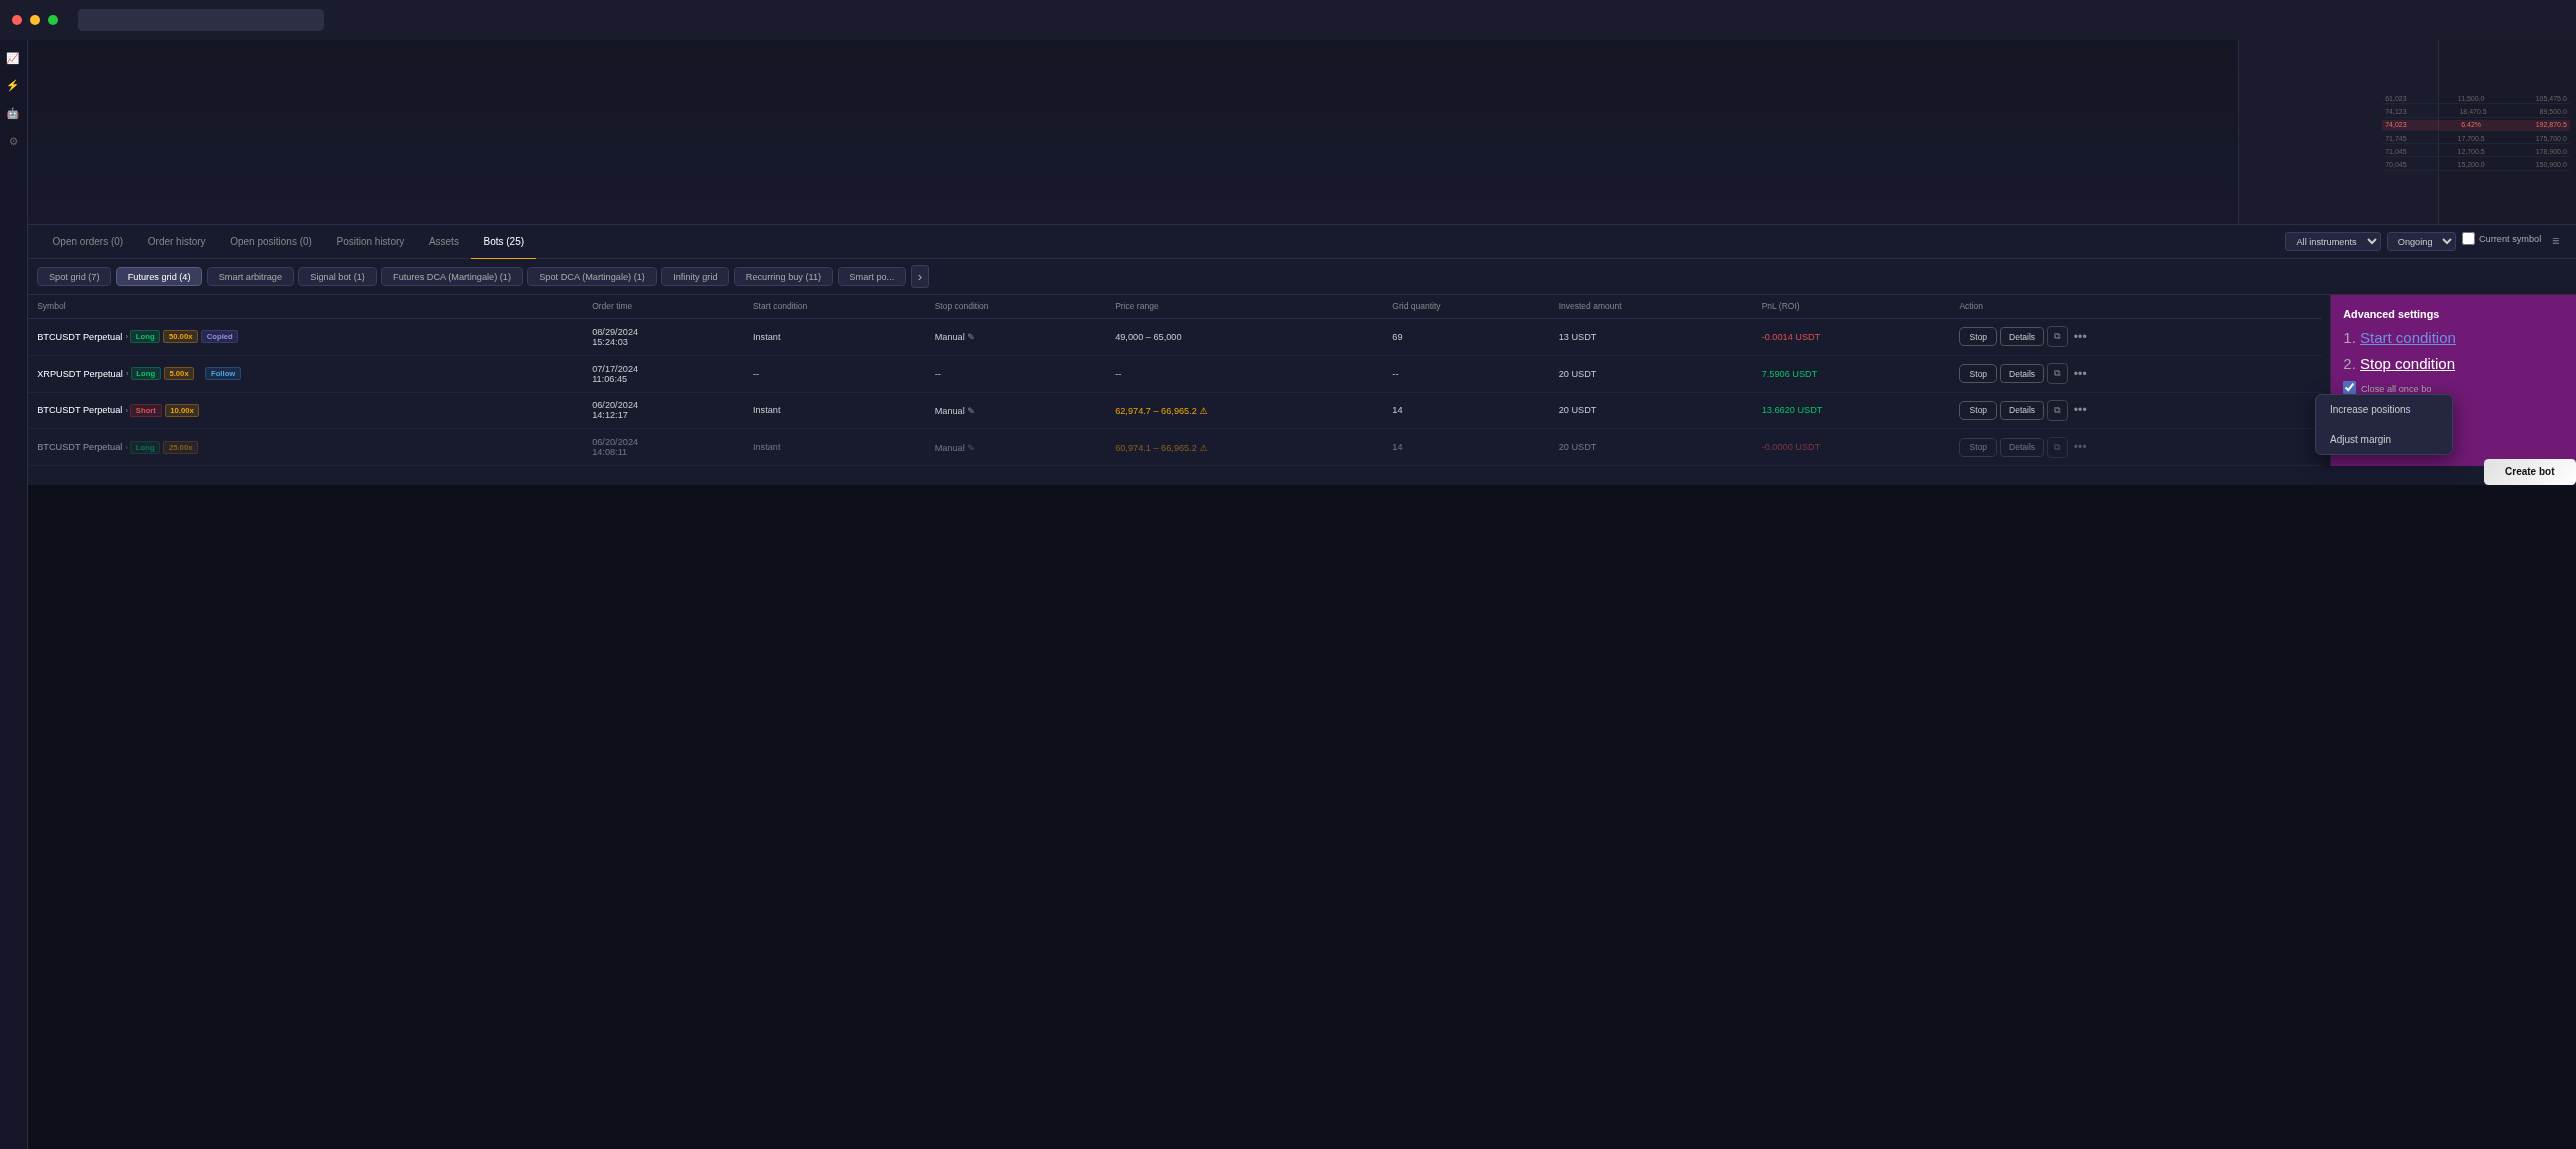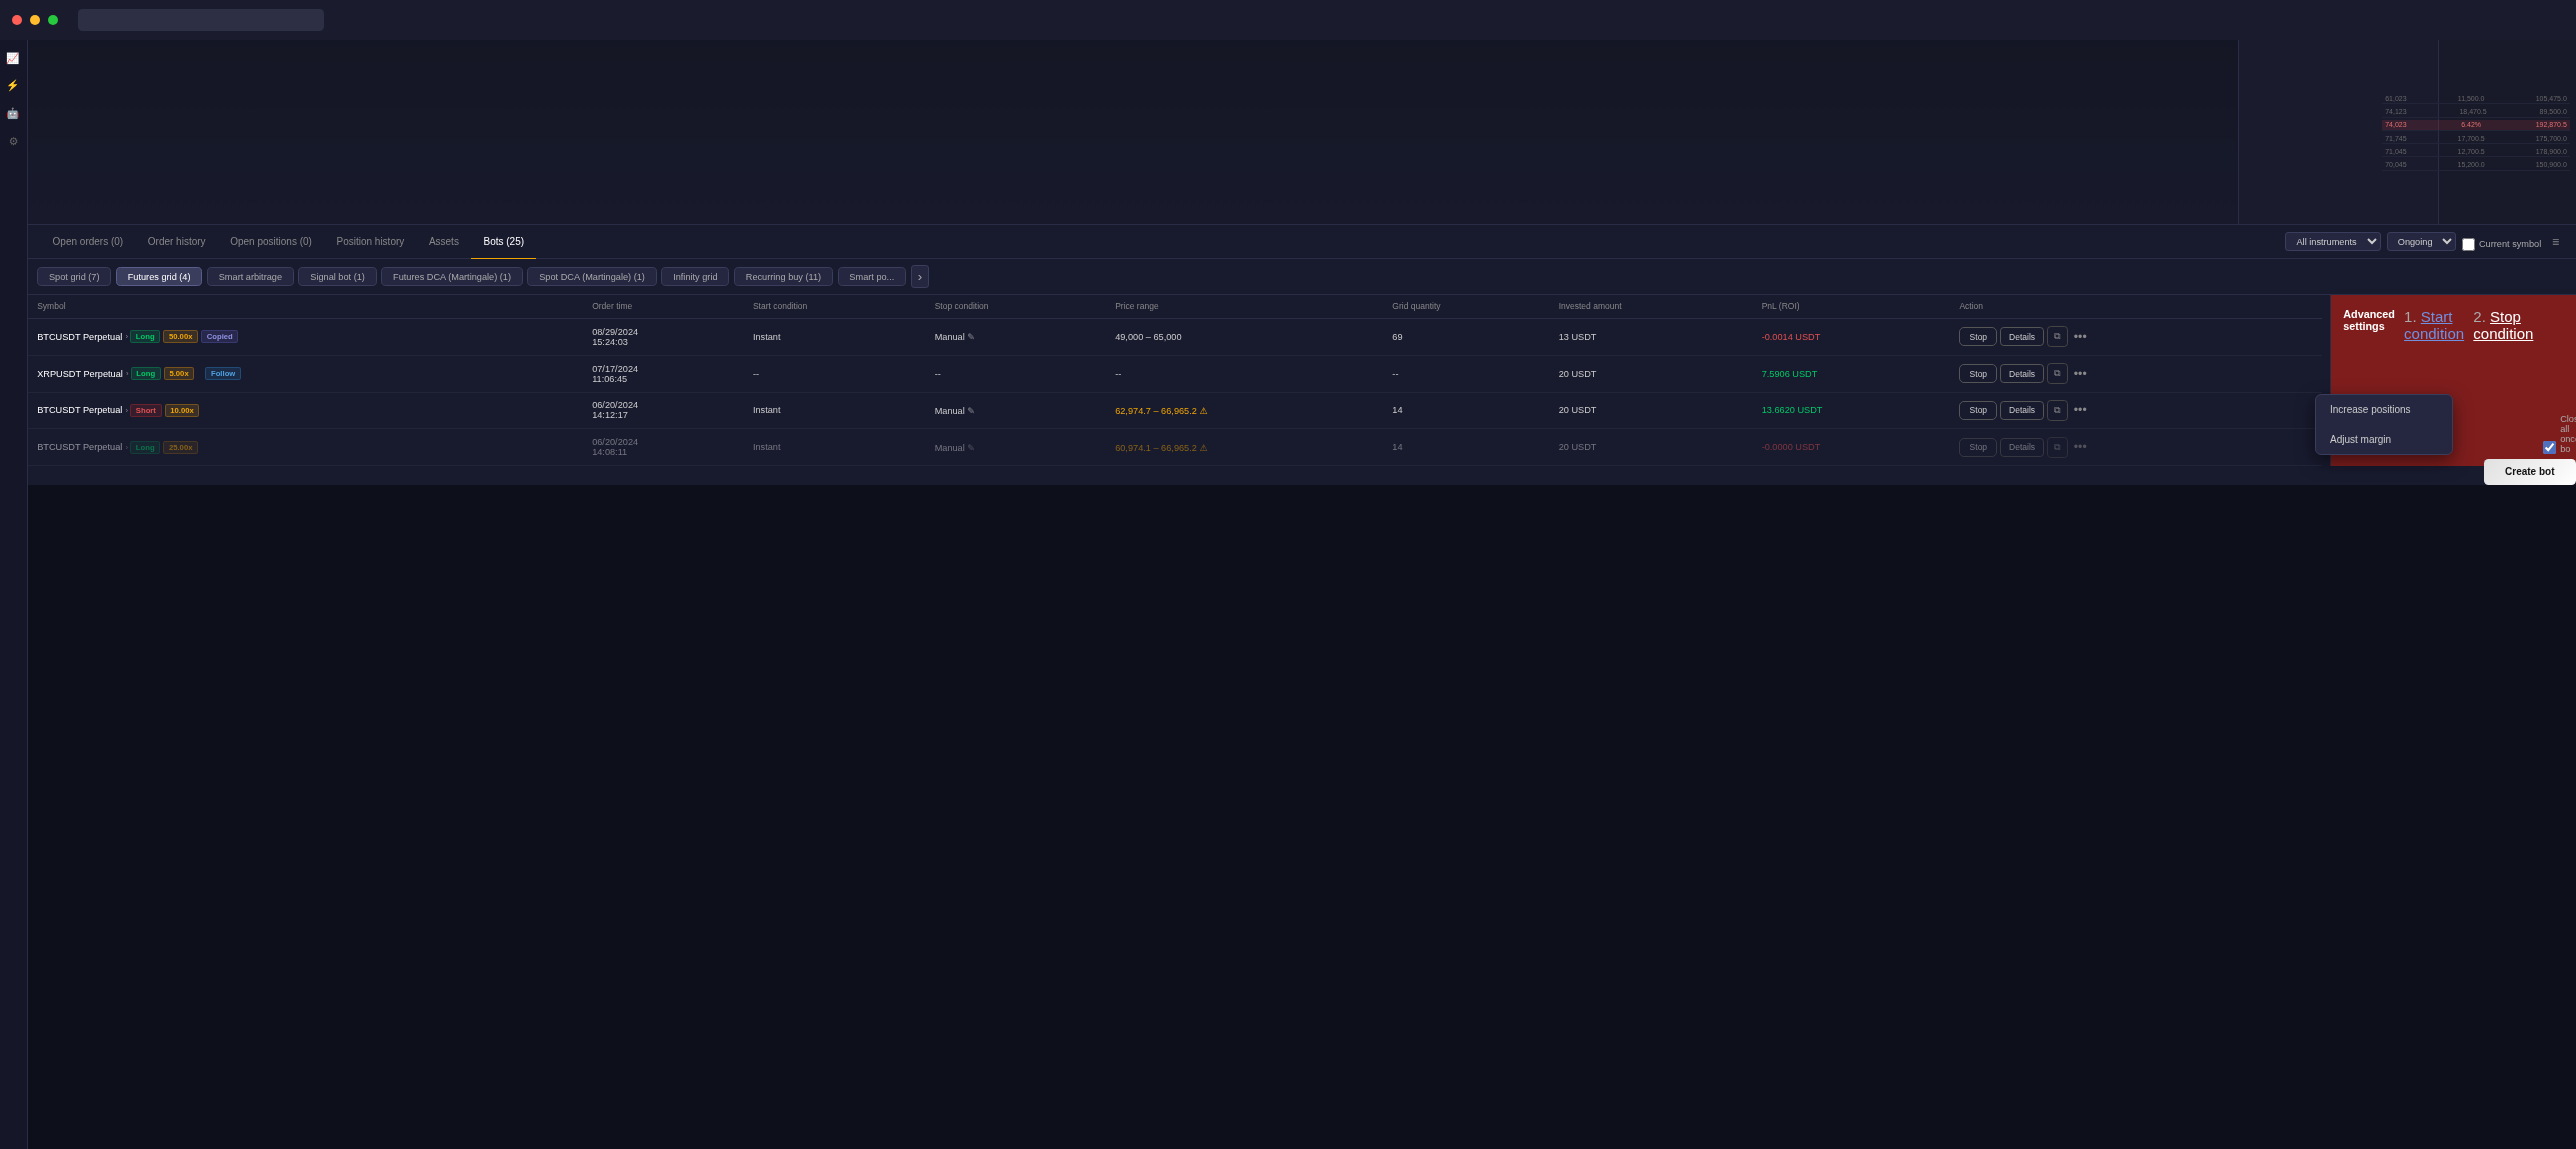--- a/index.html
+++ b/index.html
@@ -104,21 +104,21 @@
       white-space: nowrap;
       border-bottom: 1.5px solid transparent;
     }
     .tab-item.active {
       color: #fff;
       border-bottom: 1.5px solid #f0a500;
     }
     .tab-spacer { flex: 1; }
     .tab-controls {
       display: flex;
-      align-items: flex-end;
+      align-items: flex-start;
       gap: 6.1px;
     }
     .tab-select {
       background: #252740;
       border: 0.8px solid #3a3d5c;
       color: #ccc;
       border-radius: 3.1px;
       padding: 2.3px 6.1px;
       font-size: 9.2px;
       cursor: pointer;
@@ -258,25 +258,26 @@
       cursor: pointer;
       padding: 1.5px 3.1px;
     }
 
     
     .advanced-panel {
       position: absolute;
       right: 0;
       top: 0;
       width: 246px;
-      background: #7f1d1d;
+      background: #701a75;
       border-left: 0.8px solid #2a2d45;
       height: 100%;
       padding: 12.3px;
       display: flex;
+      flex-direction: column;
       gap: 9.2px;
     }
     .adv-title {
       font-size: 10.8px;
       font-weight: 600;
       color: #fff;
     }
     .adv-section {
       font-size: 15px;
       color: #aaa;

